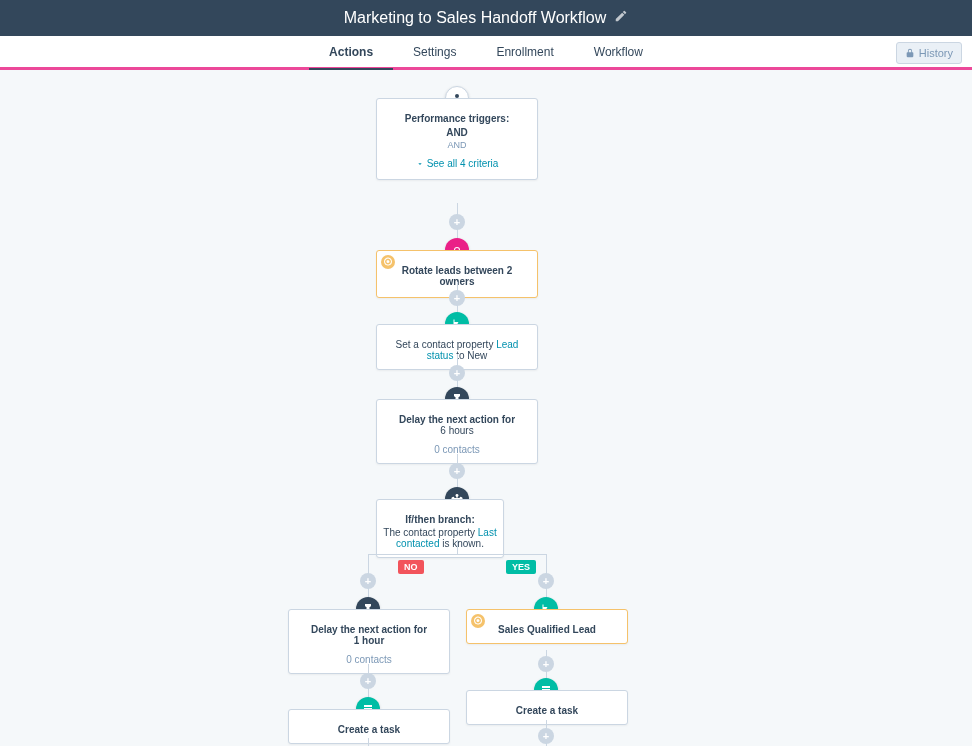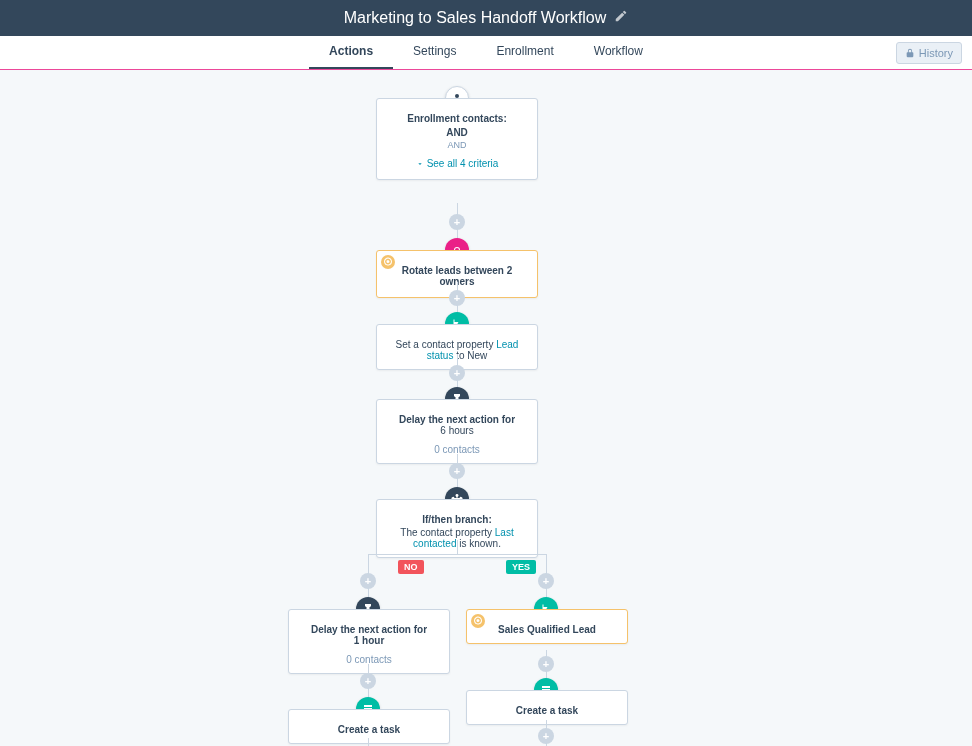--- a/index.html
+++ b/index.html
@@ -1,19 +1,19 @@
 <!DOCTYPE html>
 <html><head>
 <meta charset="utf-8">
 <style>
 *{box-sizing:border-box;margin:0;padding:0;font-family:-apple-system,BlinkMacSystemFont,"Segoe UI",Helvetica,Arial,sans-serif}
 body{background:#f5f8fa;width:972px;height:746px;overflow:hidden;position:relative}
 .header{background:#33475b;color:#fff;height:36px;display:flex;align-items:center;justify-content:center;font-size:16px;font-weight:400}
 .header .edit-icon{margin-left:8px;opacity:.7;cursor:pointer}
-.tabs-bar{background:#fff;height:34px;border-bottom:1px solid #ec4899;display:flex;align-items:flex-end;justify-content:center;position:relative}
+.tabs-bar{background:#fff;height:34px;border-bottom:3px solid #ec4899;display:flex;align-items:flex-start;justify-content:center;position:relative}
 .tabs{display:flex;gap:0}
 .tab{padding:0 20px;height:34px;display:flex;align-items:center;font-size:12px;color:#33475b;cursor:pointer;border-bottom:2px solid transparent}
 .tab.active{border-bottom:2px solid #33475b;font-weight:600}
 .enroll-btn{position:absolute;right:10px;top:6px;height:22px;padding:0 8px;font-size:11px;color:#7c98b6;background:#eaf0f6;border:1px solid #cbd6e2;border-radius:3px;display:flex;align-items:center;cursor:not-allowed}
 .enroll-btn svg{margin-right:4px}
 .canvas{position:relative;width:100%;height:676px;overflow:hidden}
 .node{position:absolute;background:#fff;border:1px solid #cbd6e2;border-radius:3px;box-shadow:0 1px 2px rgba(0,0,0,.05);font-size:10px;color:#33475b;text-align:center}
 .node.highlight{border:1px solid #f5c26b}
 .icon-circle{position:absolute;width:24px;height:24px;border-radius:50%;display:flex;align-items:center;justify-content:center;color:#fff;font-size:11px;box-shadow:0 1px 3px rgba(0,0,0,.15)}
 .icon-circle svg{width:12px;height:12px}
@@ -57,21 +57,21 @@
 
 <div class="canvas">
 
   <div class="icon-circle" style="left:445px;top:16px;background:#fff;border:1px solid #cbd6e2;color:#33475b">
     <svg viewBox="0 0 24 24" fill="currentColor">
         <path d="M12 12a4 4 0 100-8 4 4 0 000 8zm0 2c-3 0-8 1.5-8 4.5V20h16v-1.5c0-3-5-4.5-8-4.5z"></path>
       </svg>
   </div>
 
   <div class="node" style="left:376px;top:28px;width:162px;padding:14px 6px 10px">
-    <div style="font-weight:700;margin-bottom:3px">Enrollment contacts:</div>
+    <div style="font-weight:700;margin-bottom:3px">Performance triggers:</div>
     <div style="font-weight:700;margin:2px 0">AND</div>
     <div class="muted" style="margin:2px 0;font-size:9px">AND</div>
     <div class="see-all" style="margin-top:8px">
       <svg width="8" height="8" viewBox="0 0 24 24" fill="currentColor">
           <path d="M7 10l5 5 5-5z"></path>
         </svg>
       <span>See all 4 criteria</span>
     </div>
   </div>
 
@@ -117,21 +117,21 @@
   </div>
 
   <div class="line-v" style="left:457px;top:384px;height:45px"></div>
   <div class="plus-circle" style="left:449px;top:393px">+</div>
 
   <div class="icon-circle" style="left:445px;top:417px;background:#33475b">
     <svg viewBox="0 0 24 24" fill="currentColor">
         <path d="M12 2a3 3 0 00-1 5.83V10H7a3 3 0 100 2h4v4.17A3 3 0 1013 16v-4h4a3 3 0 100-2h-4V7.83A3 3 0 0012 2z"></path>
       </svg>
   </div>
-  <div class="node" style="left:376px;top:429px;width:162px;padding:14px 6px 8px">
+  <div class="node" style="left:376px;top:429px;width:128px;padding:14px 6px 8px">
     <div style="font-weight:700;margin-bottom:2px">If/then branch:</div>
     <div>
       <span>The contact property </span><span class="link">Last contacted</span><span> is known.</span>
     </div>
   </div>
 
   <div class="line-v" style="left:457px;top:470px;height:14px"></div>
   <div class="line-h" style="left:368px;top:484px;width:178px"></div>
   <div class="line-v" style="left:368px;top:484px;height:45px"></div>
   <div class="line-v" style="left:546px;top:484px;height:45px"></div>

